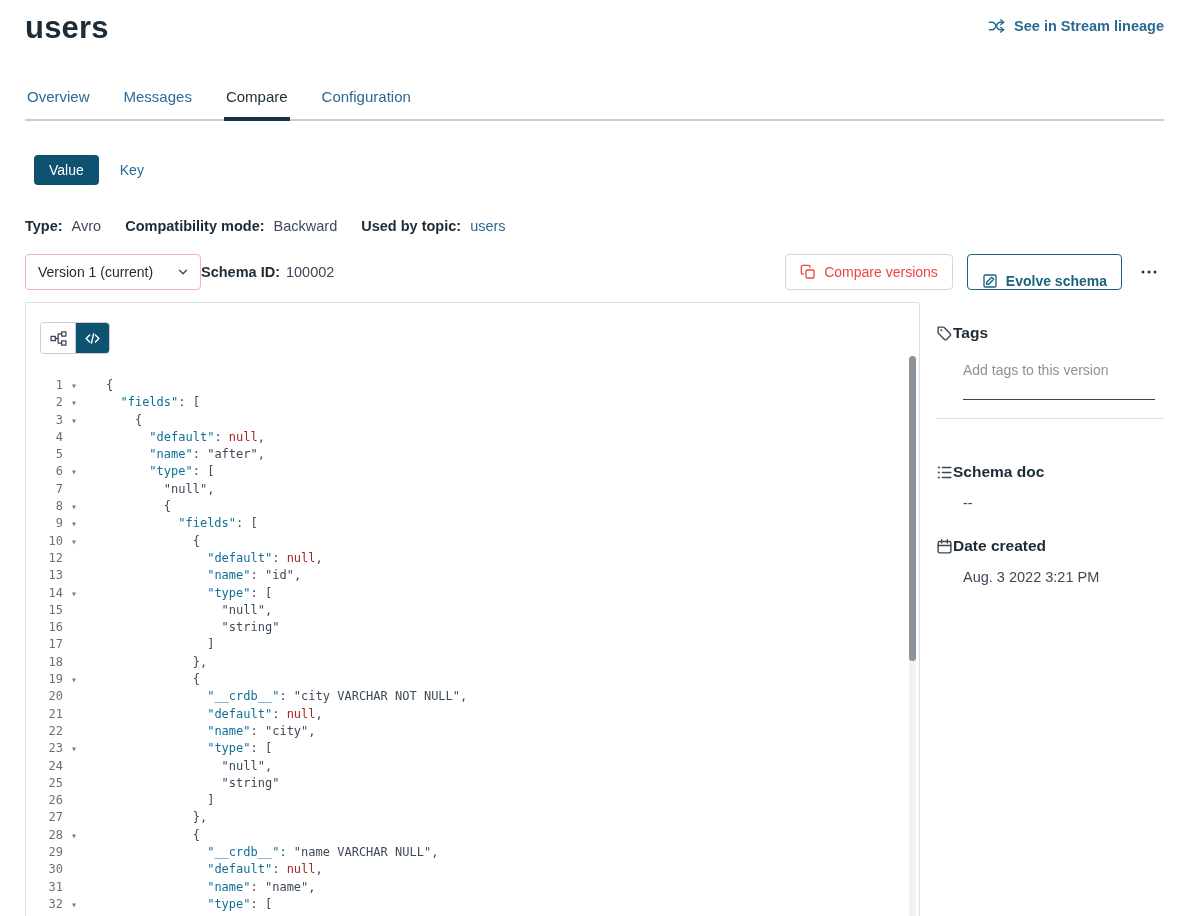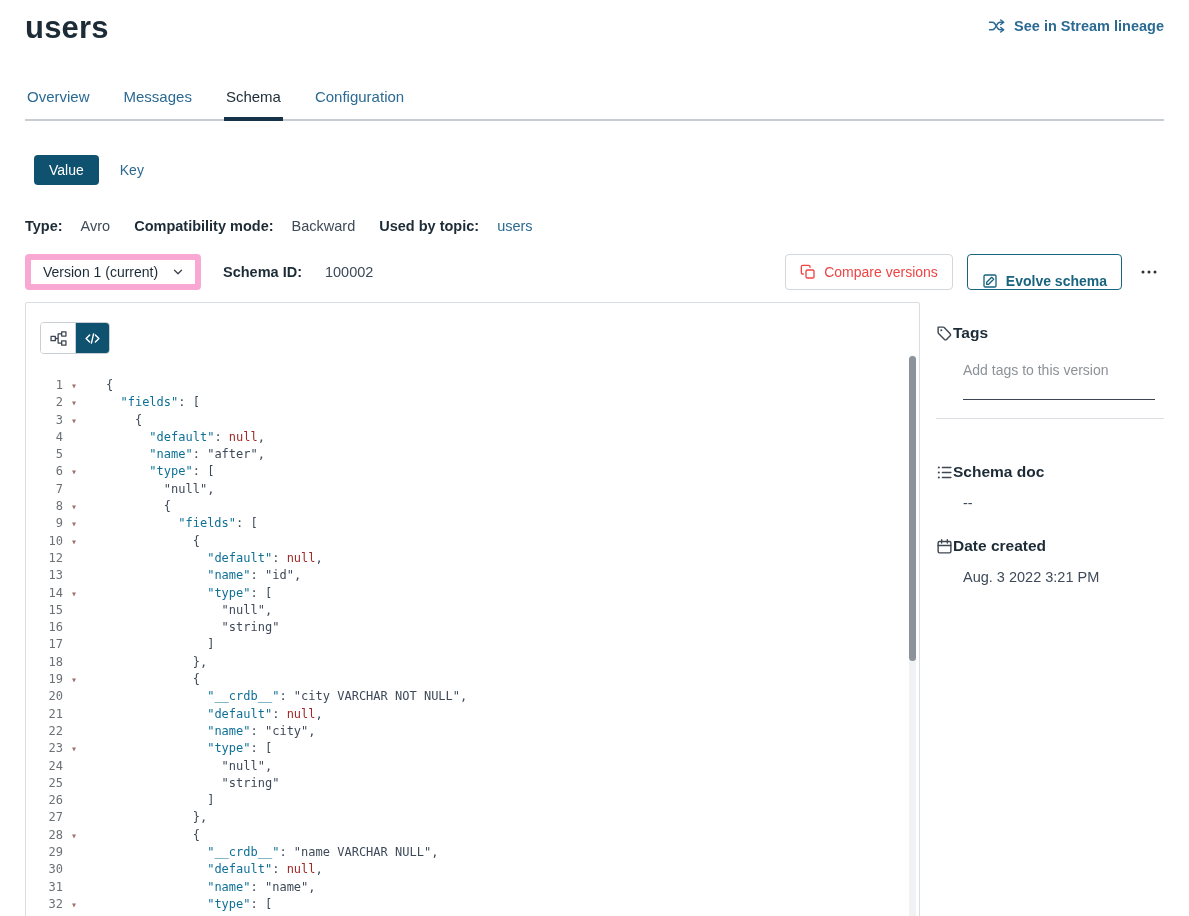--- a/index.html
+++ b/index.html
@@ -35,30 +35,30 @@
   .tab.active{color:var(--ink); border-bottom:4px solid var(--underline); margin-bottom:-2px; padding-bottom:10px;}
 
   
   .toggle-row{margin-top:34px; display:flex; align-items:center; gap:6px;padding-left:9px;}
   .seg{border:none; border-radius:4px; padding:7px 15px; font-size:14px; font-family:inherit; cursor:pointer;}
   .seg.on{background:var(--primary); color:#fff;}
   .seg.off{background:transparent; color:var(--link);}
 
   
   .meta-row{margin-top:33px; display:flex; gap:24px; font-size:14.5px; color:var(--muted);}
-  .meta-item{display:flex; gap:18px; align-items:baseline;}
+  .meta-item{display:flex; gap:9px; align-items:baseline;}
   .meta-label{font-weight:700; color:var(--ink);}
   .meta-link{color:var(--link); text-decoration:none; cursor:pointer;}
 
   
   .version-row{margin-top:20px; display:flex; align-items:center;}
-  .select{width:176px; height:36px; border:6px solid #f9a8d4; border-radius:4px; background:#fff;
+  .select{width:176px; height:36px; border:1px solid #f9a8d4; border-radius:4px; background:#fff;
     display:flex; align-items:center; justify-content:space-between; padding:0 10px 0 12px;
     font-size:14px; cursor:pointer;}
-  .schema-id{margin-left:22px; font-size:14.5px; display:flex; gap:23px; color:var(--muted);}
+  .schema-id{font-size:14.5px; display:flex; gap:6px; color:var(--muted);}
   .spacer{flex:1;}
   .btn{height:36px; border-radius:4px; background:#fff; display:flex; align-items:center; gap:8px;
     padding:0 14px; font-size:14px; font-family:inherit; cursor:pointer;}
   .btn-compare{border:1px solid #d2d7dc; color:#ef4444;}
   .btn-evolve{border:1px solid var(--teal); color:var(--teal); margin-left:14px; font-weight:700;align-items:flex-end;}
   .btn-more{border:none; background:none; margin-left:12px; padding:4px; cursor:pointer; display:flex;}
 
   
   .main{display:flex; margin-top:12px; align-items:flex-start;}
   .editor-panel{position:relative; width:895px; flex:none; height:780px;
@@ -111,21 +111,21 @@
         <polyline points="17 14 21 17 17 20"></polyline>
         <polyline points="17 4 21 7 17 10"></polyline>
       </svg>
       <span>See in Stream lineage</span>
     </a>
   </header>
 
   <nav class="tabs">
       <a class="tab">Overview</a>
       <a class="tab">Messages</a>
-      <a class="tab active">Schema</a>
+      <a class="tab active">Compare</a>
       <a class="tab">Configuration</a>
     </nav>
 
   <div class="toggle-row">
     <button class="seg on">Value</button>
     <button class="seg off">Key</button>
   </div>
 
   <div class="meta-row">
     <span class="meta-item">

